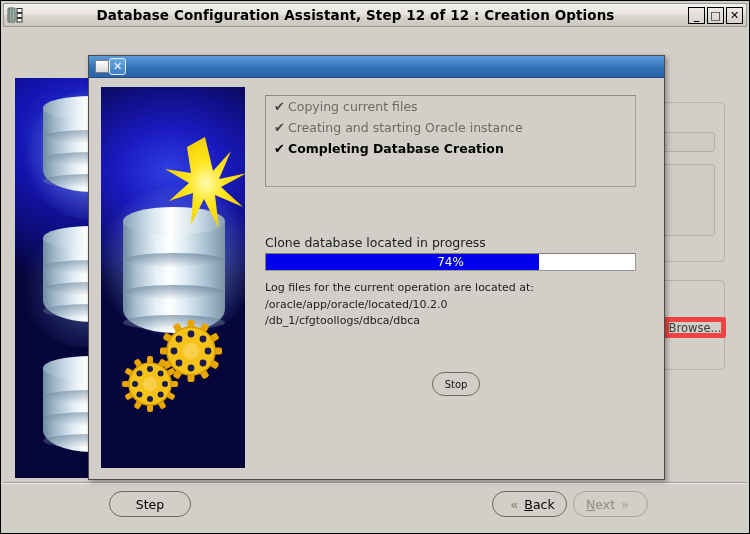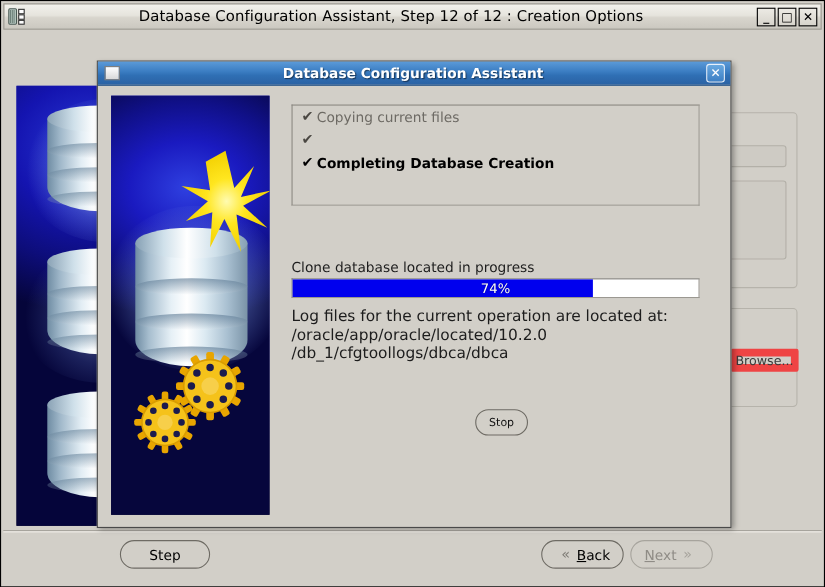--- a/index.html
+++ b/index.html
@@ -31,21 +31,21 @@
     width: 744px; height: 24px;
     background: linear-gradient(to bottom, #f2f1ec 0%, #e6e4dd 45%, #d8d5cd 55%, #cbc8c0 100%);
     border: 1px solid #9a978f;
     box-sizing: border-box;
     display: flex;
     align-items: center;
   }
   #main-title-text {
     flex: 1;
     text-align: center;
-    font-weight: normal;
+    font-weight: bold;
     font-size: 13.5px;
     color: #000;
     letter-spacing: 0.1px;
     white-space: nowrap;
   }
   .win-icon {
     width: 18px; height: 18px;
     margin-left: 3px;
     flex: none;
     position: relative;
@@ -132,21 +132,21 @@
   .bg-groupbox {
     position: absolute;
     background: transparent;
     border: 1px solid #b6b3ab;
     border-radius: 4px;
     box-sizing: border-box;
   }
   .bg-browse {
     position: absolute;
     background: #d2cfc8;
-    border: 7px solid #ef4444;
+    border: 5px solid #ef4444;
     border-radius: 2px;
     box-sizing: border-box;
     font-size: 11.5px;
     color: #3a3a3a;
     display: flex;
     align-items: center;
     justify-content: center;
     white-space: nowrap;
   }
 
@@ -311,21 +311,21 @@
     align-items: center;
     justify-content: center;
     font-size: 12px;
     color: #ffffff;
     text-shadow: 0 0 1px rgba(0,0,0,0.6);
     text-align: right;
   }
   #logpath {
     position: absolute;
     left: 10px; top: 193px;
-    font-size: 14px;
+    font-size: 11px;
     color: #1d1d1d;
     line-height: 16.5px;
     white-space: nowrap;
   }
   #stop-btn {
     position: absolute;
     left: 177px; top: 285px;
     width: 48px; height: 24px;
     background: #d2cfc8;
     border: 1px solid #6e6b64;
@@ -429,21 +429,20 @@
       <span class="chev">»</span>
     </div>
 
   </div>
 </div>
 
 <div id="dialog">
 
   <div id="dlg-titlebar">
     <span id="dlg-sysicon"></span>
-    <span id="dlg-title-text">Database Configuration Assistant</span>
     <span id="dlg-close">✕</span>
   </div>
 
   <div id="dlg-splash">
     <div class="bg-glow" style="left:-6px; top:100px; width:165px; height:150px;"></div>
 
     <div style="position:absolute; left:22px; top:120px; width:102px; height:140px;">
       <div style="position:absolute; left:0; top:14px; width:102px; height:112px;
                   background:linear-gradient(to right,#6f8ca3 0%,#a6bdce 12%,#e6f0f6 32%,#ffffff 46%,#dceaf2 62%,#a9c0d1 82%,#7a93a7 100%);
                   border-radius:0 0 51px 51px / 0 0 24px 24px;"></div>
@@ -534,20 +533,21 @@
 
   <div id="dlg-content">
 
     <div id="checklist-box">
       <div class="check-row done">
         <span class="tick">✔</span>
         <span>Copying current files</span>
       </div>
       <div class="check-row done">
         <span class="tick">✔</span>
+        <span>Creating and starting Oracle instance</span>
       </div>
       <div class="check-row active">
         <span class="tick">✔</span>
         <span>Completing Database Creation</span>
       </div>
     </div>
 
     <div id="status-text">Clone database located in progress</div>
 
     <div id="progress-outer">

